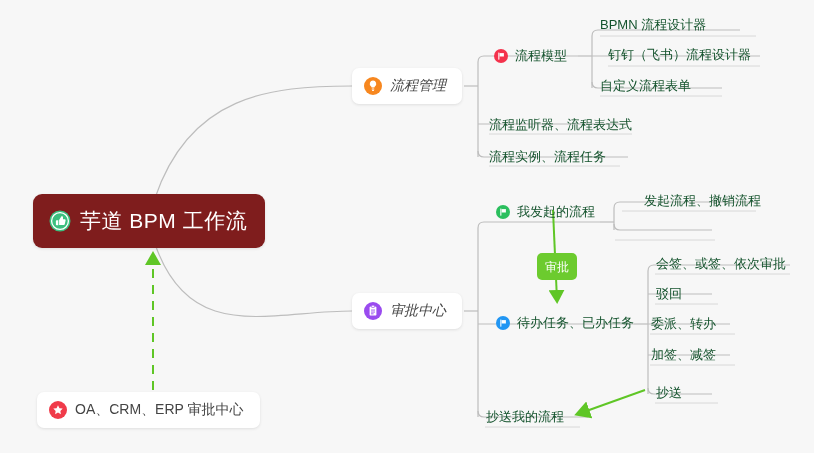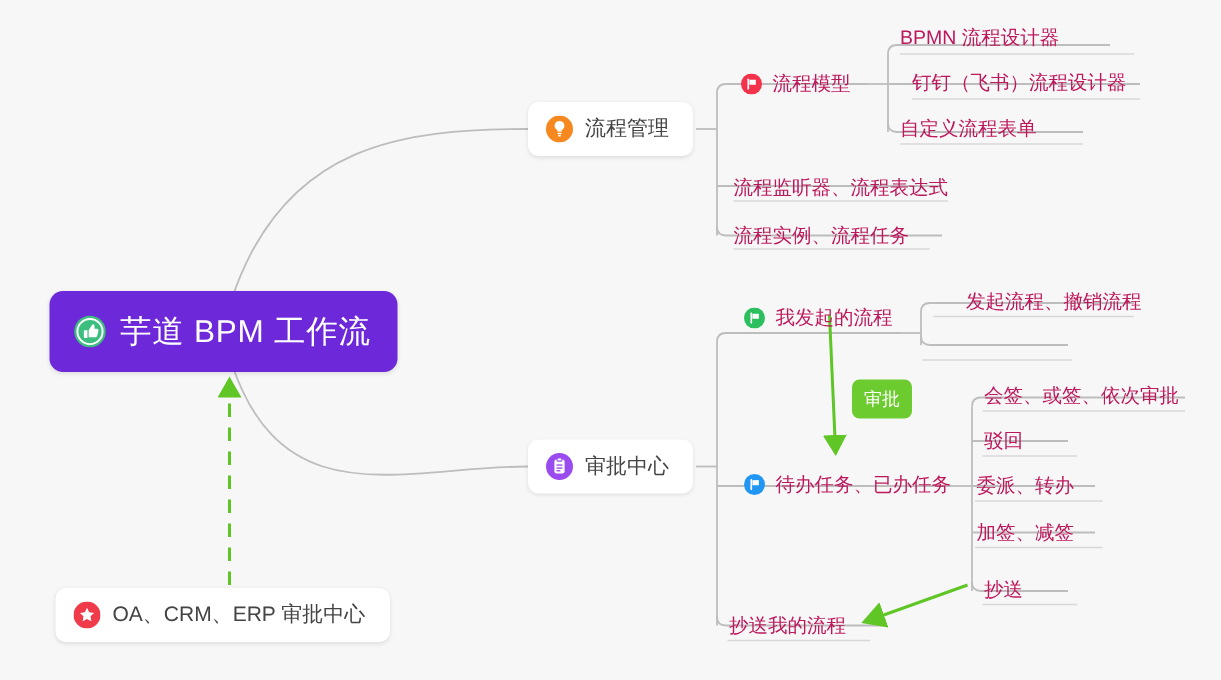--- a/index.html
+++ b/index.html
@@ -32,21 +32,21 @@
   .root-node {
     position: absolute;
     left: 33px;
     top: 194px;
     height: 54px;
     box-sizing: border-box;
     display: flex;
     align-items: center;
     gap: 9px;
     padding: 0 18px 0 16px;
-    background: #6d28d9;
+    background: #7f1d1d;
     border-radius: 9px;
     box-shadow: 0 1px 3px rgba(0,0,0,0.10);
     z-index: 5;
   }
   .root-label {
     color: #ffffff;
     font-size: 21px;
     letter-spacing: 0.5px;
     white-space: nowrap;
   }
@@ -57,41 +57,42 @@
     display: flex;
     align-items: center;
     gap: 8px;
     height: 36px;
     box-sizing: border-box;
     padding: 0 16px 0 12px;
     background: #ffffff;
     border-radius: 7px;
     box-shadow: 0 1px 3px rgba(0,0,0,0.10);
     z-index: 4;
+    font-style: italic;
   }
   .branch-label {
     color: #444444;
     font-size: 14px;
     white-space: nowrap;
   }
 
   
   .leaf {
     position: absolute;
     display: flex;
     align-items: center;
     gap: 7px;
     height: 26px;
     box-sizing: border-box;
     padding: 0 6px 0 2px;
     white-space: nowrap;
     z-index: 3;
   }
   .leaf-label {
-    color: #be185d;
+    color: #14532d;
     font-size: 13px;
     white-space: nowrap;
   }
 
   
   .note-node {
     position: absolute;
     left: 37px;
     top: 392px;
     height: 36px;
@@ -113,21 +114,20 @@
 
   
   .tag-box {
     position: absolute;
     left: 537px;
     top: 253px;
     padding: 4px 8px;
     background: #6CCB2E;
     border-radius: 5px;
     z-index: 6;
-    margin-left: 31px;
   }
   .tag-label {
     color: #ffffff;
     font-size: 12px;
     white-space: nowrap;
   }
 
   
   .ic {
     flex: 0 0 auto;

